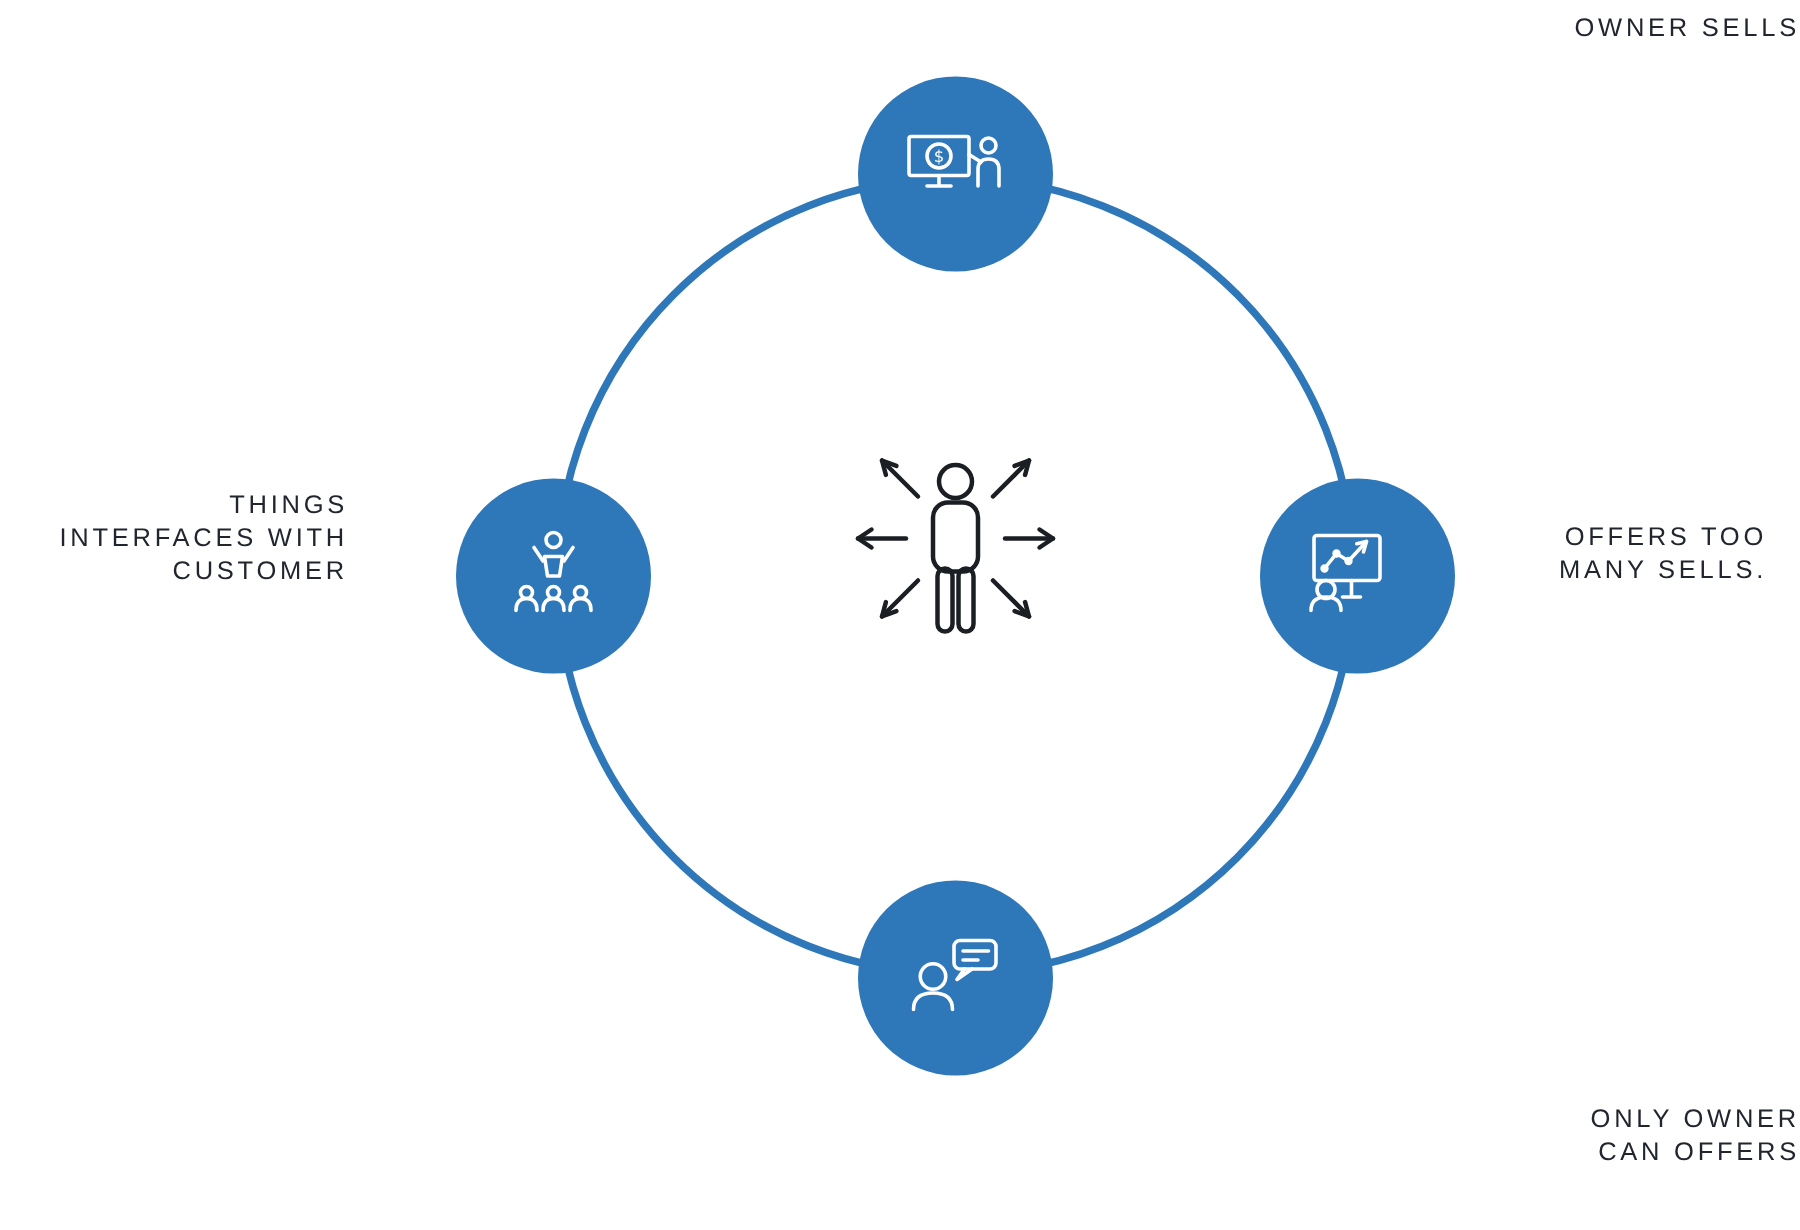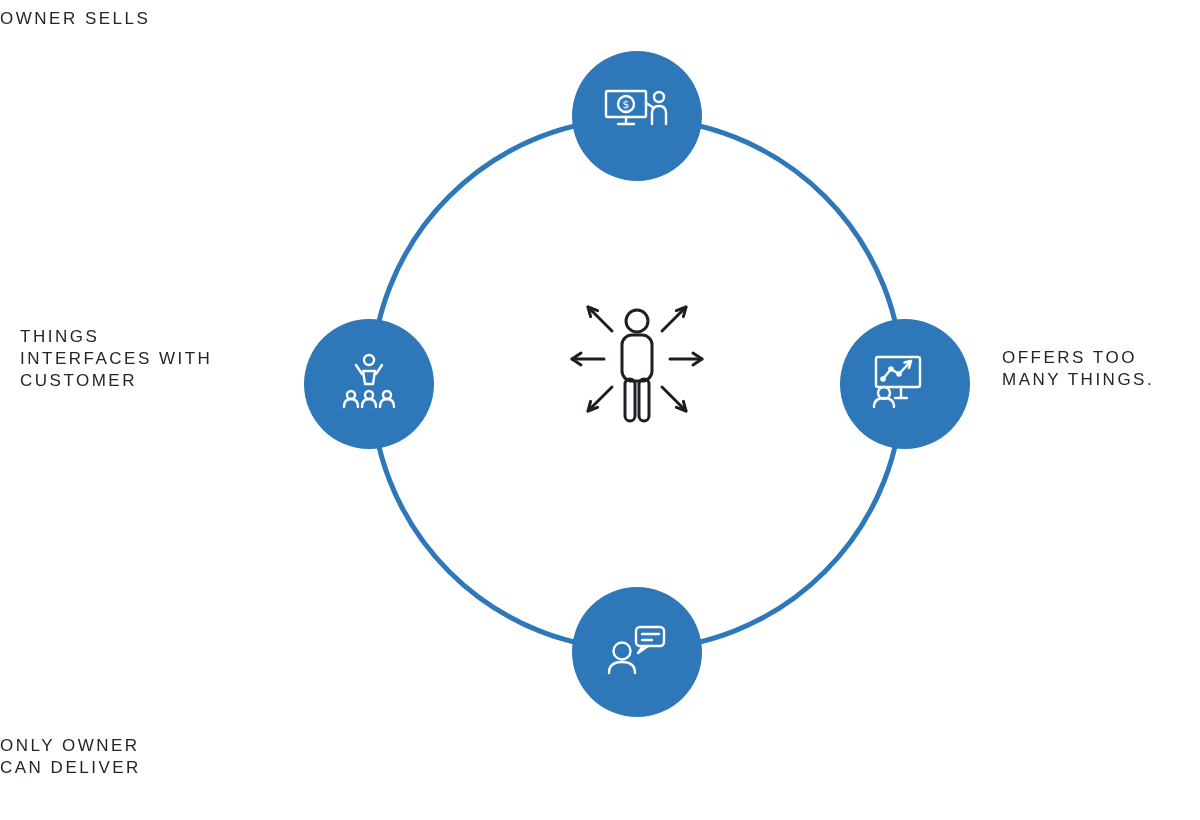--- a/index.html
+++ b/index.html
@@ -40,21 +40,21 @@
   .node-top    { left: 572px; top: 51px; }
   .node-right  { left: 840px; top: 319px; }
   .node-bottom { left: 572px; top: 587px; }
   .node-left   { left: 304px; top: 319px; }
   .label {
     position: absolute;
     color: var(--color-text);
     font-size: 17px;
     line-height: 22px;
     letter-spacing: 2.5px;
-    text-align: left;
+    text-align: right;
     white-space: pre-line;
     font-weight: 400;
   }
   .label-top    { left: 0; top: 8px; width: 100%; }
   .label-bottom { left: 0; top: 735px; width: 100%; }
   .label-left   { left: 20px; top: 326px; width: 212px; }
   .label-right  { left: 1002px; top: 347px; width: 176px; }
   .center-icon {
     position: absolute;
     left: 552px;
@@ -167,20 +167,20 @@
       <line x1="60" y1="94" x2="36" y2="118"></line>
       <path d="M36,118 L38.6,108.4 M36,118 L45.6,114.4"></path>
 
       <line x1="110" y1="94" x2="134" y2="118"></line>
       <path d="M134,118 L131.4,108.4 M134,118 L124.4,114.4"></path>
     </g>
   </svg>
 
   <div class="label label-top">OWNER SELLS</div>
   <div class="label label-right">OFFERS TOO
-MANY THINGS.</div>
+MANY SELLS.</div>
   <div class="label label-bottom">ONLY OWNER
-CAN DELIVER</div>
+CAN OFFERS</div>
   <div class="label label-left">THINGS
 INTERFACES WITH
 CUSTOMER</div>
 
 </div>
 
 </body></html>

